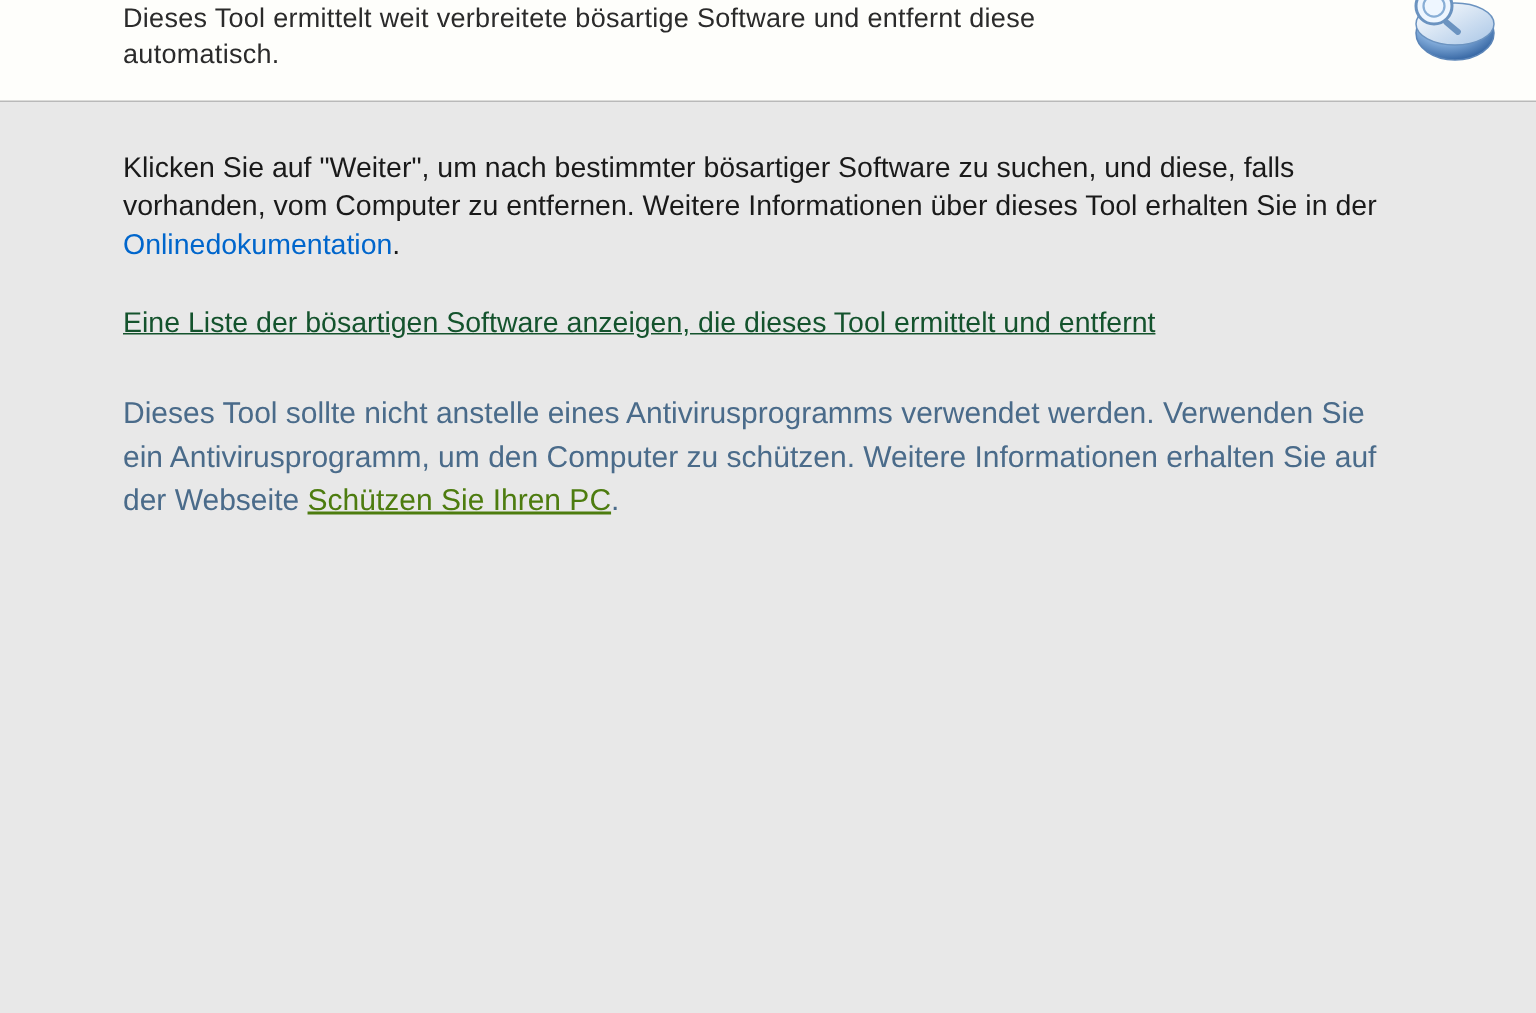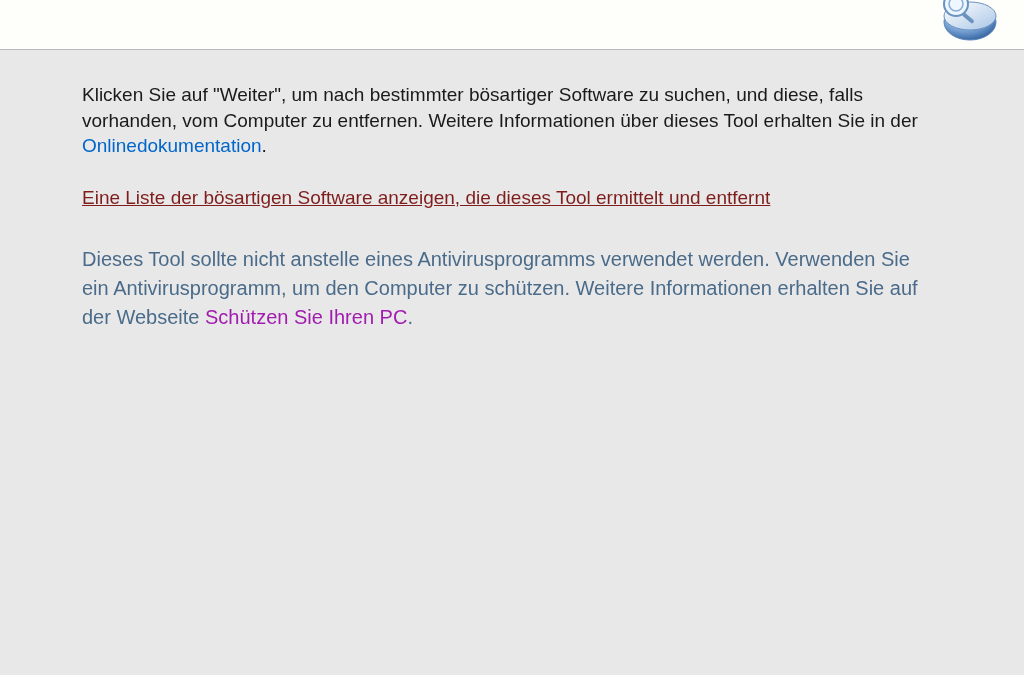--- a/index.html
+++ b/index.html
@@ -36,44 +36,49 @@
     }
     .p1 span { color:#1a1a1a; }
     .link{
       color:#0066cc;
       cursor:pointer;
     }
     .link-list{
       display:inline-block;
       margin-top:26px;
       font-size:19px;
-      color:#7f1d1d;
+      color:#14532d;
       text-decoration:underline;
       cursor:pointer;
       max-width:820px;
       line-height:1.35;
     }
     .p2{
       margin-top:34px;
       font-size:20px;
       color:#4a6b8a;
       line-height:1.45;
       max-width:850px;
     }
     .p2 .ulink{
-      color:#a21caf;
+      color:#4d7c0f;
+      text-decoration:underline;
       cursor:pointer;
     }
   </style>
 </head>
 <body>
 
 <div class="window">
 
   <div class="header">
+    <div class="header-text">
+      <span>Dieses Tool ermittelt weit verbreitete bösartige Software und entfernt diese</span><br>
+      <span>automatisch.</span>
+    </div>
     <div class="header-icon">
       <svg width="70" height="70" viewBox="0 0 70 70">
         <defs>
           <radialGradient id="g1" cx="40%" cy="30%" r="70%">
             <stop offset="0%" stop-color="#d6e8ff"></stop>
             <stop offset="60%" stop-color="#7fa9d8"></stop>
             <stop offset="100%" stop-color="#3a6aa6"></stop>
           </radialGradient>
           <linearGradient id="g2" x1="0" y1="0" x2="1" y2="1">
             <stop offset="0%" stop-color="#ffffff"></stop>

